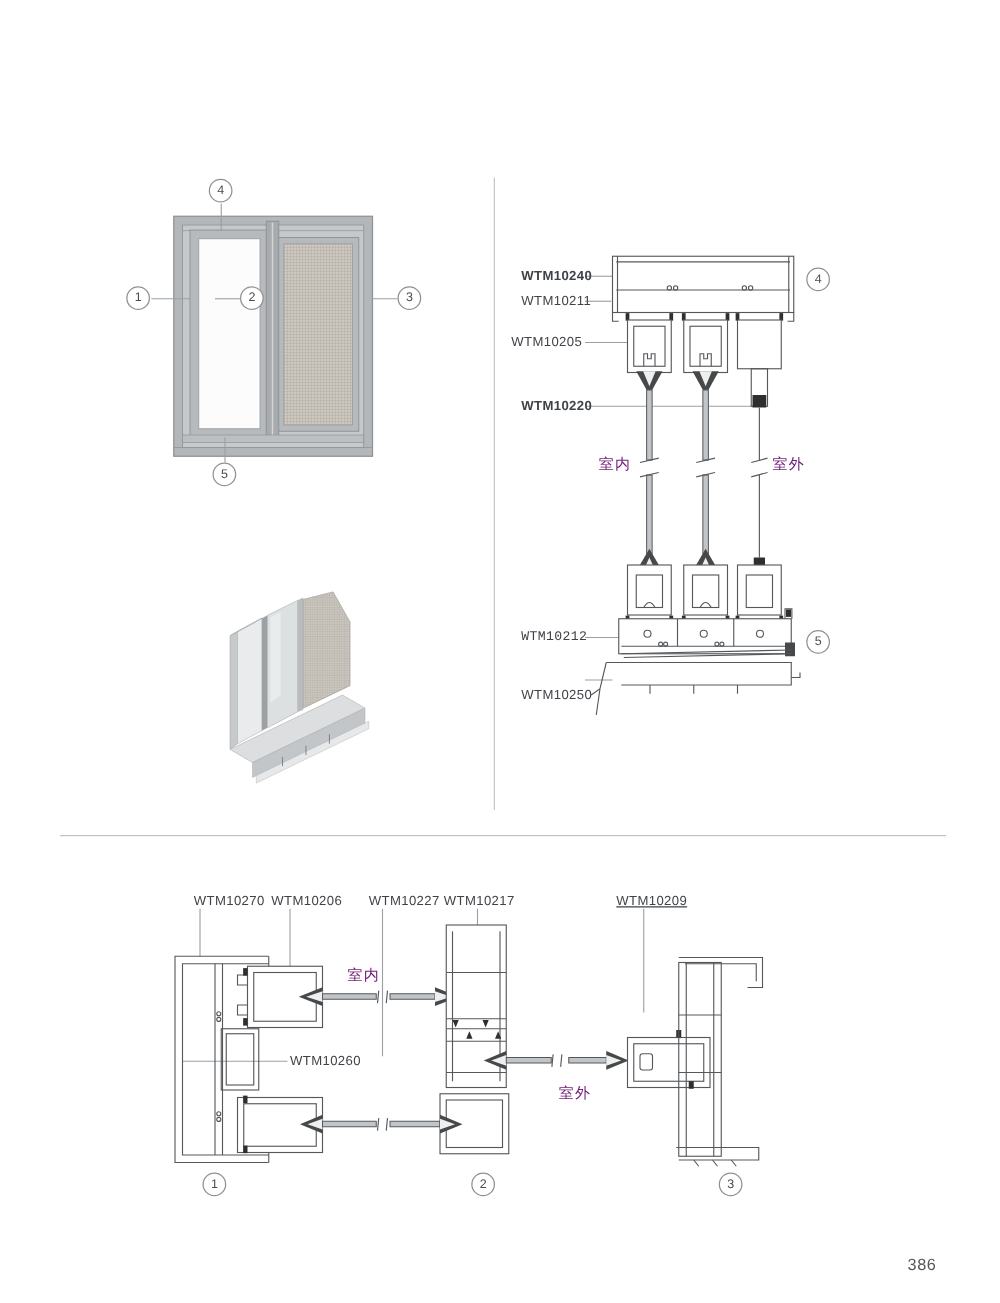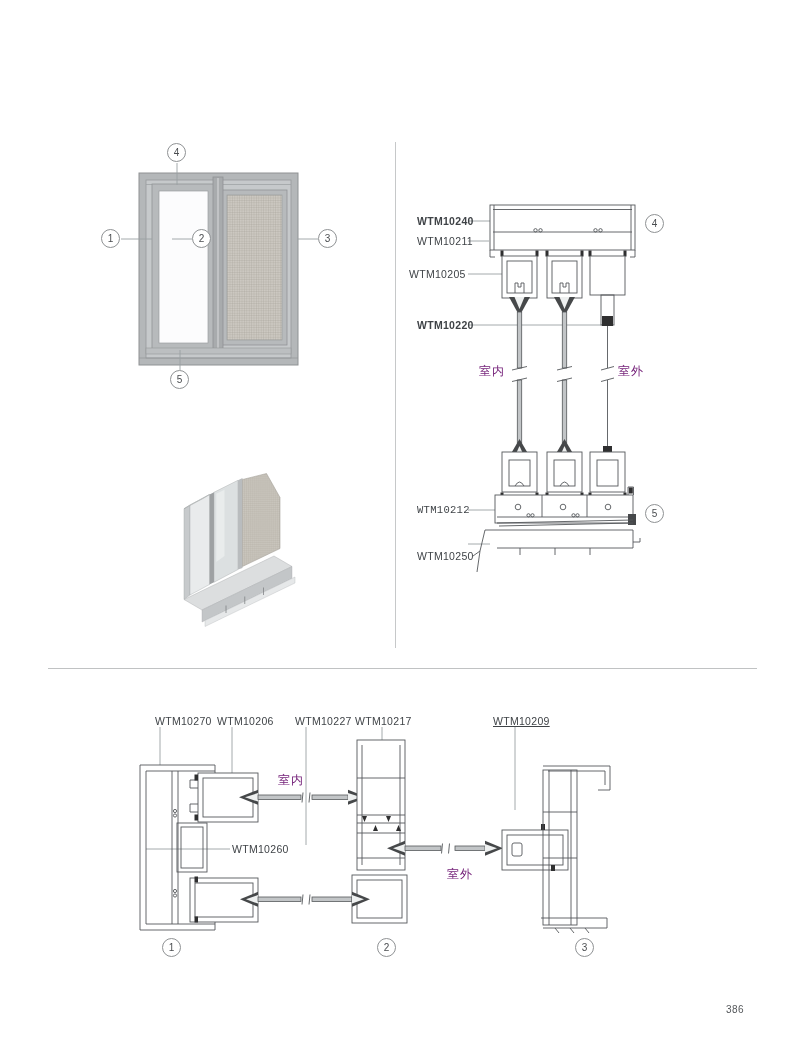--- a/index.html
+++ b/index.html
@@ -7,21 +7,21 @@
         font-family:"Liberation Sans",sans-serif;}
   .fig{position:absolute;margin:0;padding:0;}
   .divider{position:absolute;background:#c6c8c9;}
   .plabel{position:absolute;font-size:10.5px;line-height:12px;color:#3f4347;
           letter-spacing:.3px;white-space:nowrap;}
   .room{position:absolute;font-size:12px;line-height:14px;font-weight:400;color:#701a75;
         letter-spacing:1px;white-space:nowrap;}
   .callout{position:absolute;width:19px;height:19px;box-sizing:border-box;
            border:1px solid #8f9294;border-radius:50%;background:#fff;
            font-size:10px;line-height:17px;text-align:center;color:#4a4d50;}
-  .pageno{position:absolute;left:726px;top:1004px;font-size:10px;color:#54575a;
+  .pageno{position:absolute;left:726px;top:1004px;font-size:13px;color:#54575a;
           letter-spacing:.5px;}
   
   .s  {stroke:#55585b;stroke-width:.9;fill:none;}
   .sw {stroke:#55585b;stroke-width:.9;fill:#ffffff;}
   .lead{stroke:#9aa0a3;stroke-width:.9;fill:none;}
   .seal{fill:#2f2f30;stroke:none;}
   .band{fill:#c2c5c7;stroke:#55585b;stroke-width:.8;}
   .dark{fill:#46484a;stroke:none;}
   .core{fill:#eef0f0;stroke:none;}
 </style>

